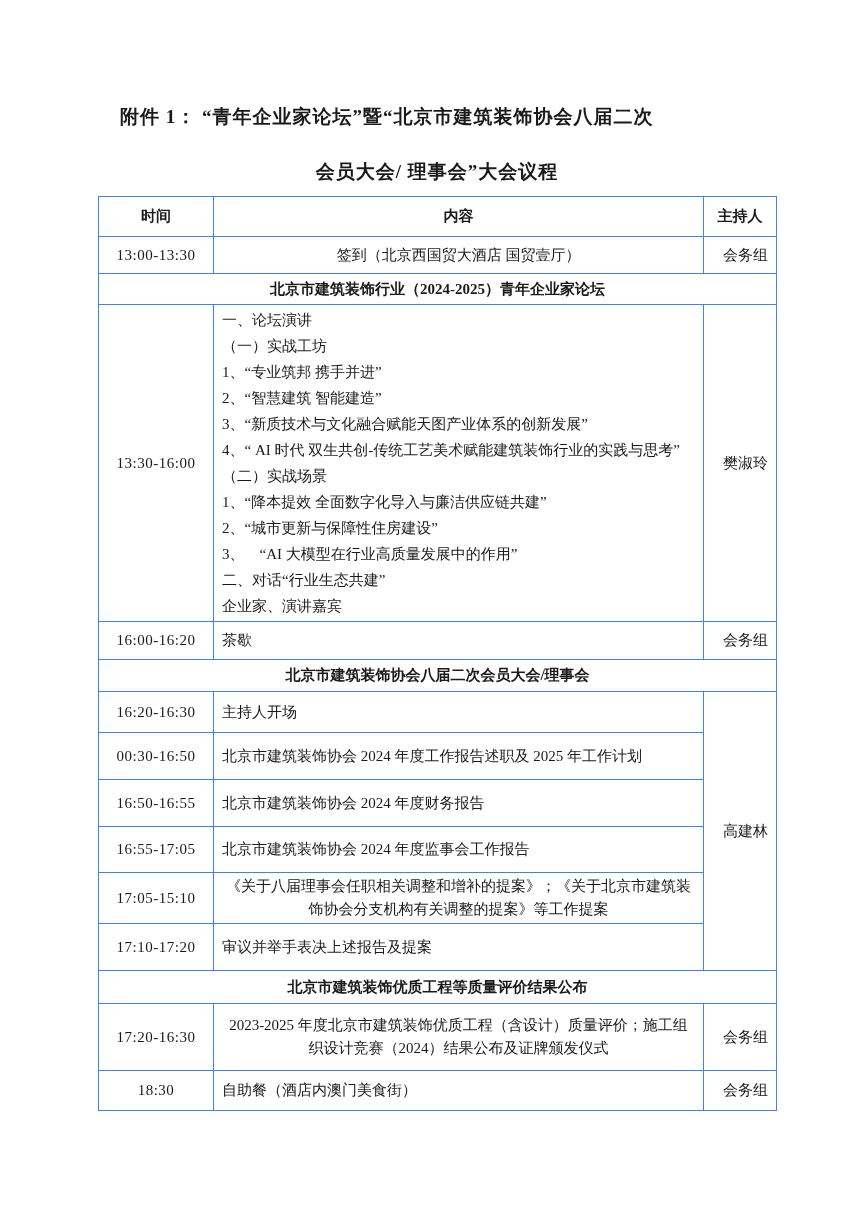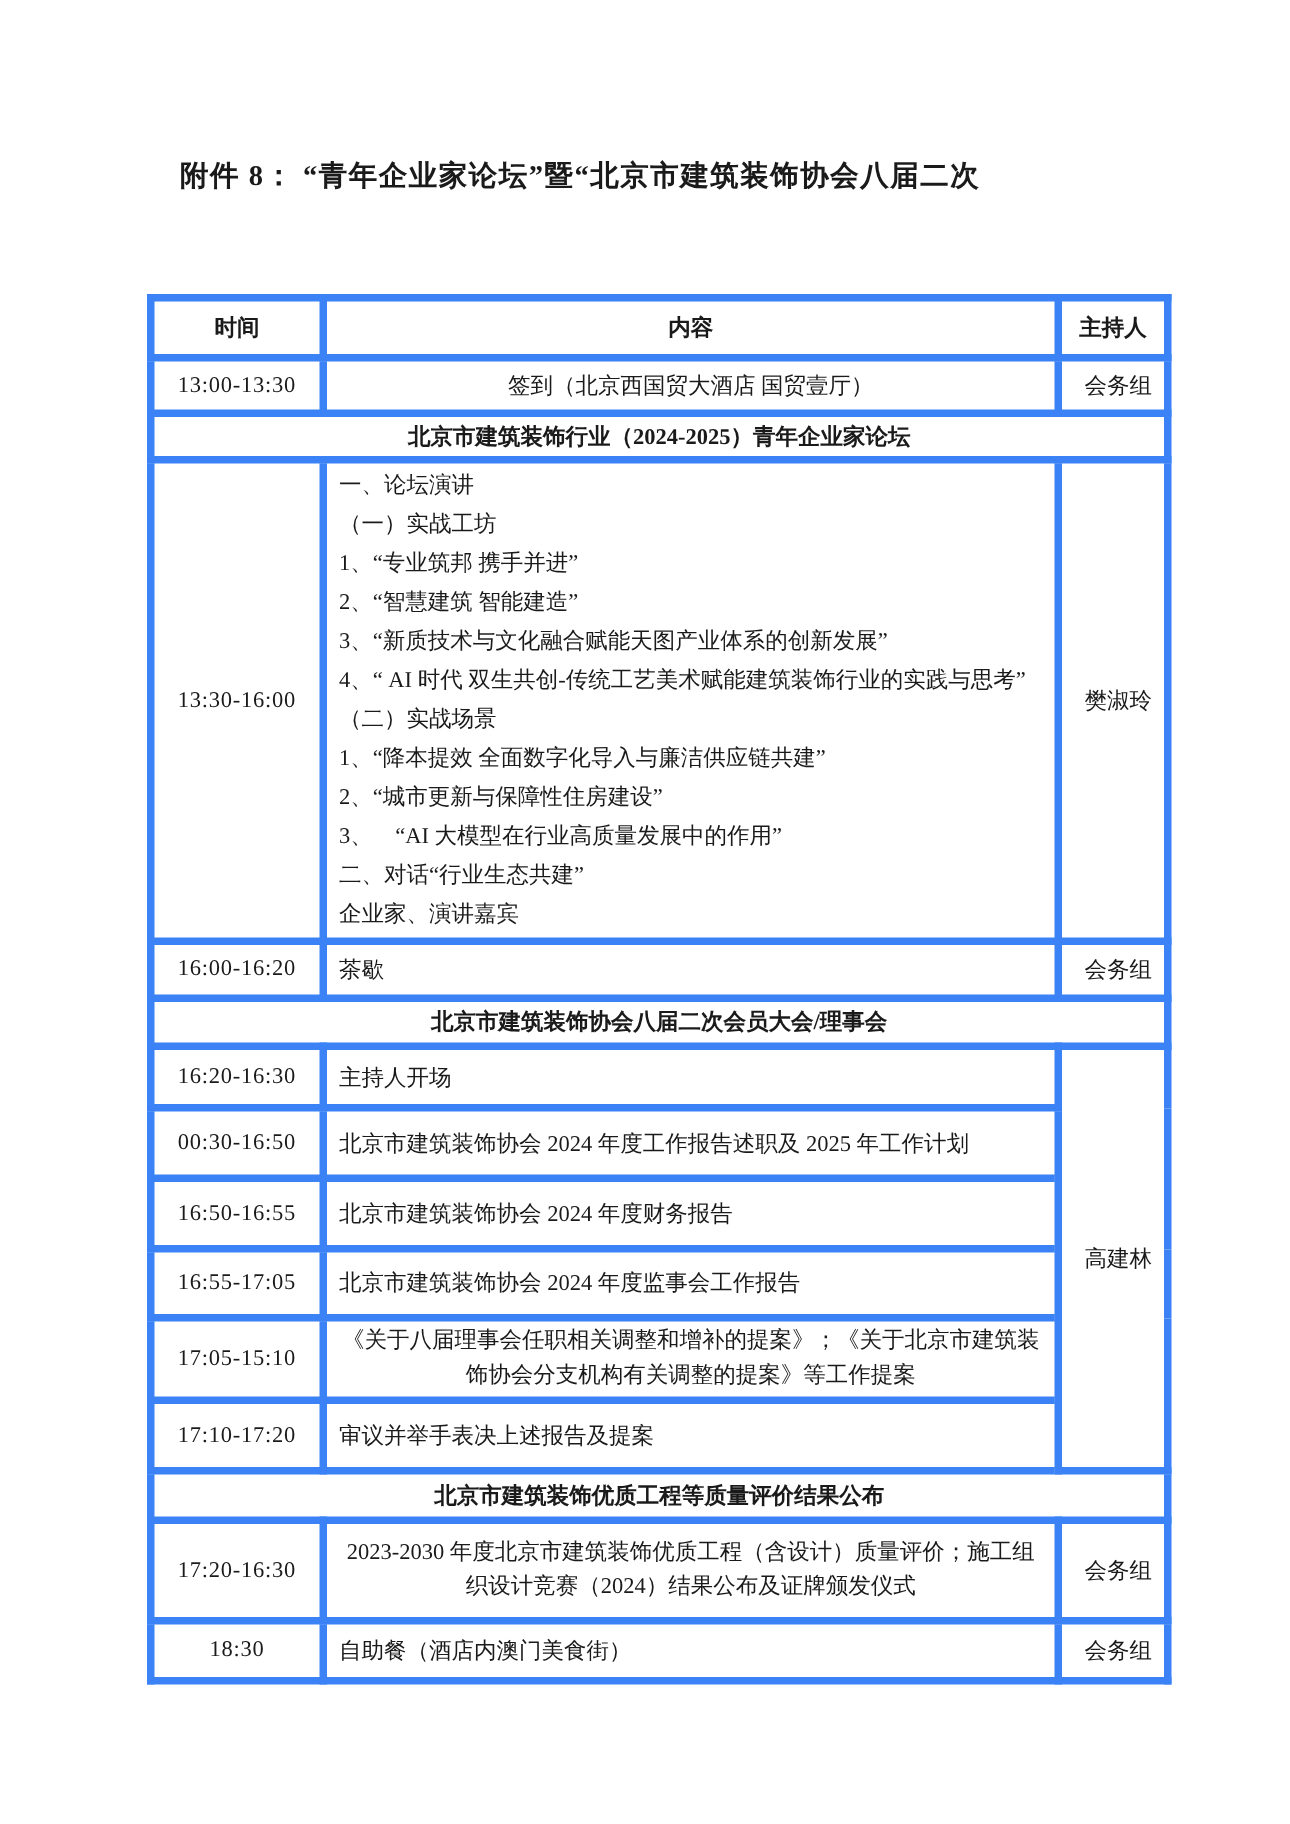--- a/index.html
+++ b/index.html
@@ -33,21 +33,21 @@
     letter-spacing: 1px;
   }
   table.agenda {
     position: absolute;
     top: 196px; left: 98px;
     width: 678px;
     border-collapse: collapse;
     table-layout: fixed;
   }
   .agenda td {
-    border: 5px solid #3b82f6;
+    border: 1px solid #3b82f6;
     font-size: 15px;
     padding: 2px 8px;
     vertical-align: middle;
     overflow: hidden;
   }
   col.c-time { width: 115px; }
   col.c-content { width: 490px; }
   col.c-host { width: 73px; }
   .cell-center { text-align: center; }
   .cell-bold { font-weight: bold; }
@@ -62,21 +62,22 @@
     vertical-align: middle;
   }
   .wrap-2line { line-height: 23px; padding-top: 4px; padding-bottom: 4px; text-align: center; }
 </style>
 </head>
 <body>
 
 <div class="page">
 
   <div class="title-block">
-    <div class="title-line1">附件 8： “青年企业家论坛”暨“北京市建筑装饰协会八届二次</div>
+    <div class="title-line1">附件 1： “青年企业家论坛”暨“北京市建筑装饰协会八届二次</div>
+    <div class="title-line2">会员大会/ 理事会”大会议程</div>
   </div>
 
   <table class="agenda">
     <colgroup>
       <col class="c-time">
       <col class="c-content">
       <col class="c-host">
     </colgroup>
 
     <tbody>
@@ -148,21 +149,21 @@
       <td class="time-cell">17:10-17:20</td>
       <td class="content-left">审议并举手表决上述报告及提案</td>
     </tr>
 
     <tr style="height:33px">
       <td colspan="3" class="section-cell">北京市建筑装饰优质工程等质量评价结果公布</td>
     </tr>
 
     <tr style="height:67px">
       <td class="time-cell">17:20-16:30</td>
-      <td class="content-left wrap-2line">2023-2030 年度北京市建筑装饰优质工程（含设计）质量评价；施工组织设计竞赛（2024）结果公布及证牌颁发仪式</td>
+      <td class="content-left wrap-2line">2023-2025 年度北京市建筑装饰优质工程（含设计）质量评价；施工组织设计竞赛（2024）结果公布及证牌颁发仪式</td>
       <td class="host-cell">会务组</td>
     </tr>
 
     <tr style="height:40px">
       <td class="time-cell">18:30</td>
       <td class="content-left">自助餐（酒店内澳门美食街）</td>
       <td class="host-cell">会务组</td>
     </tr>
   </tbody>
     </table>

